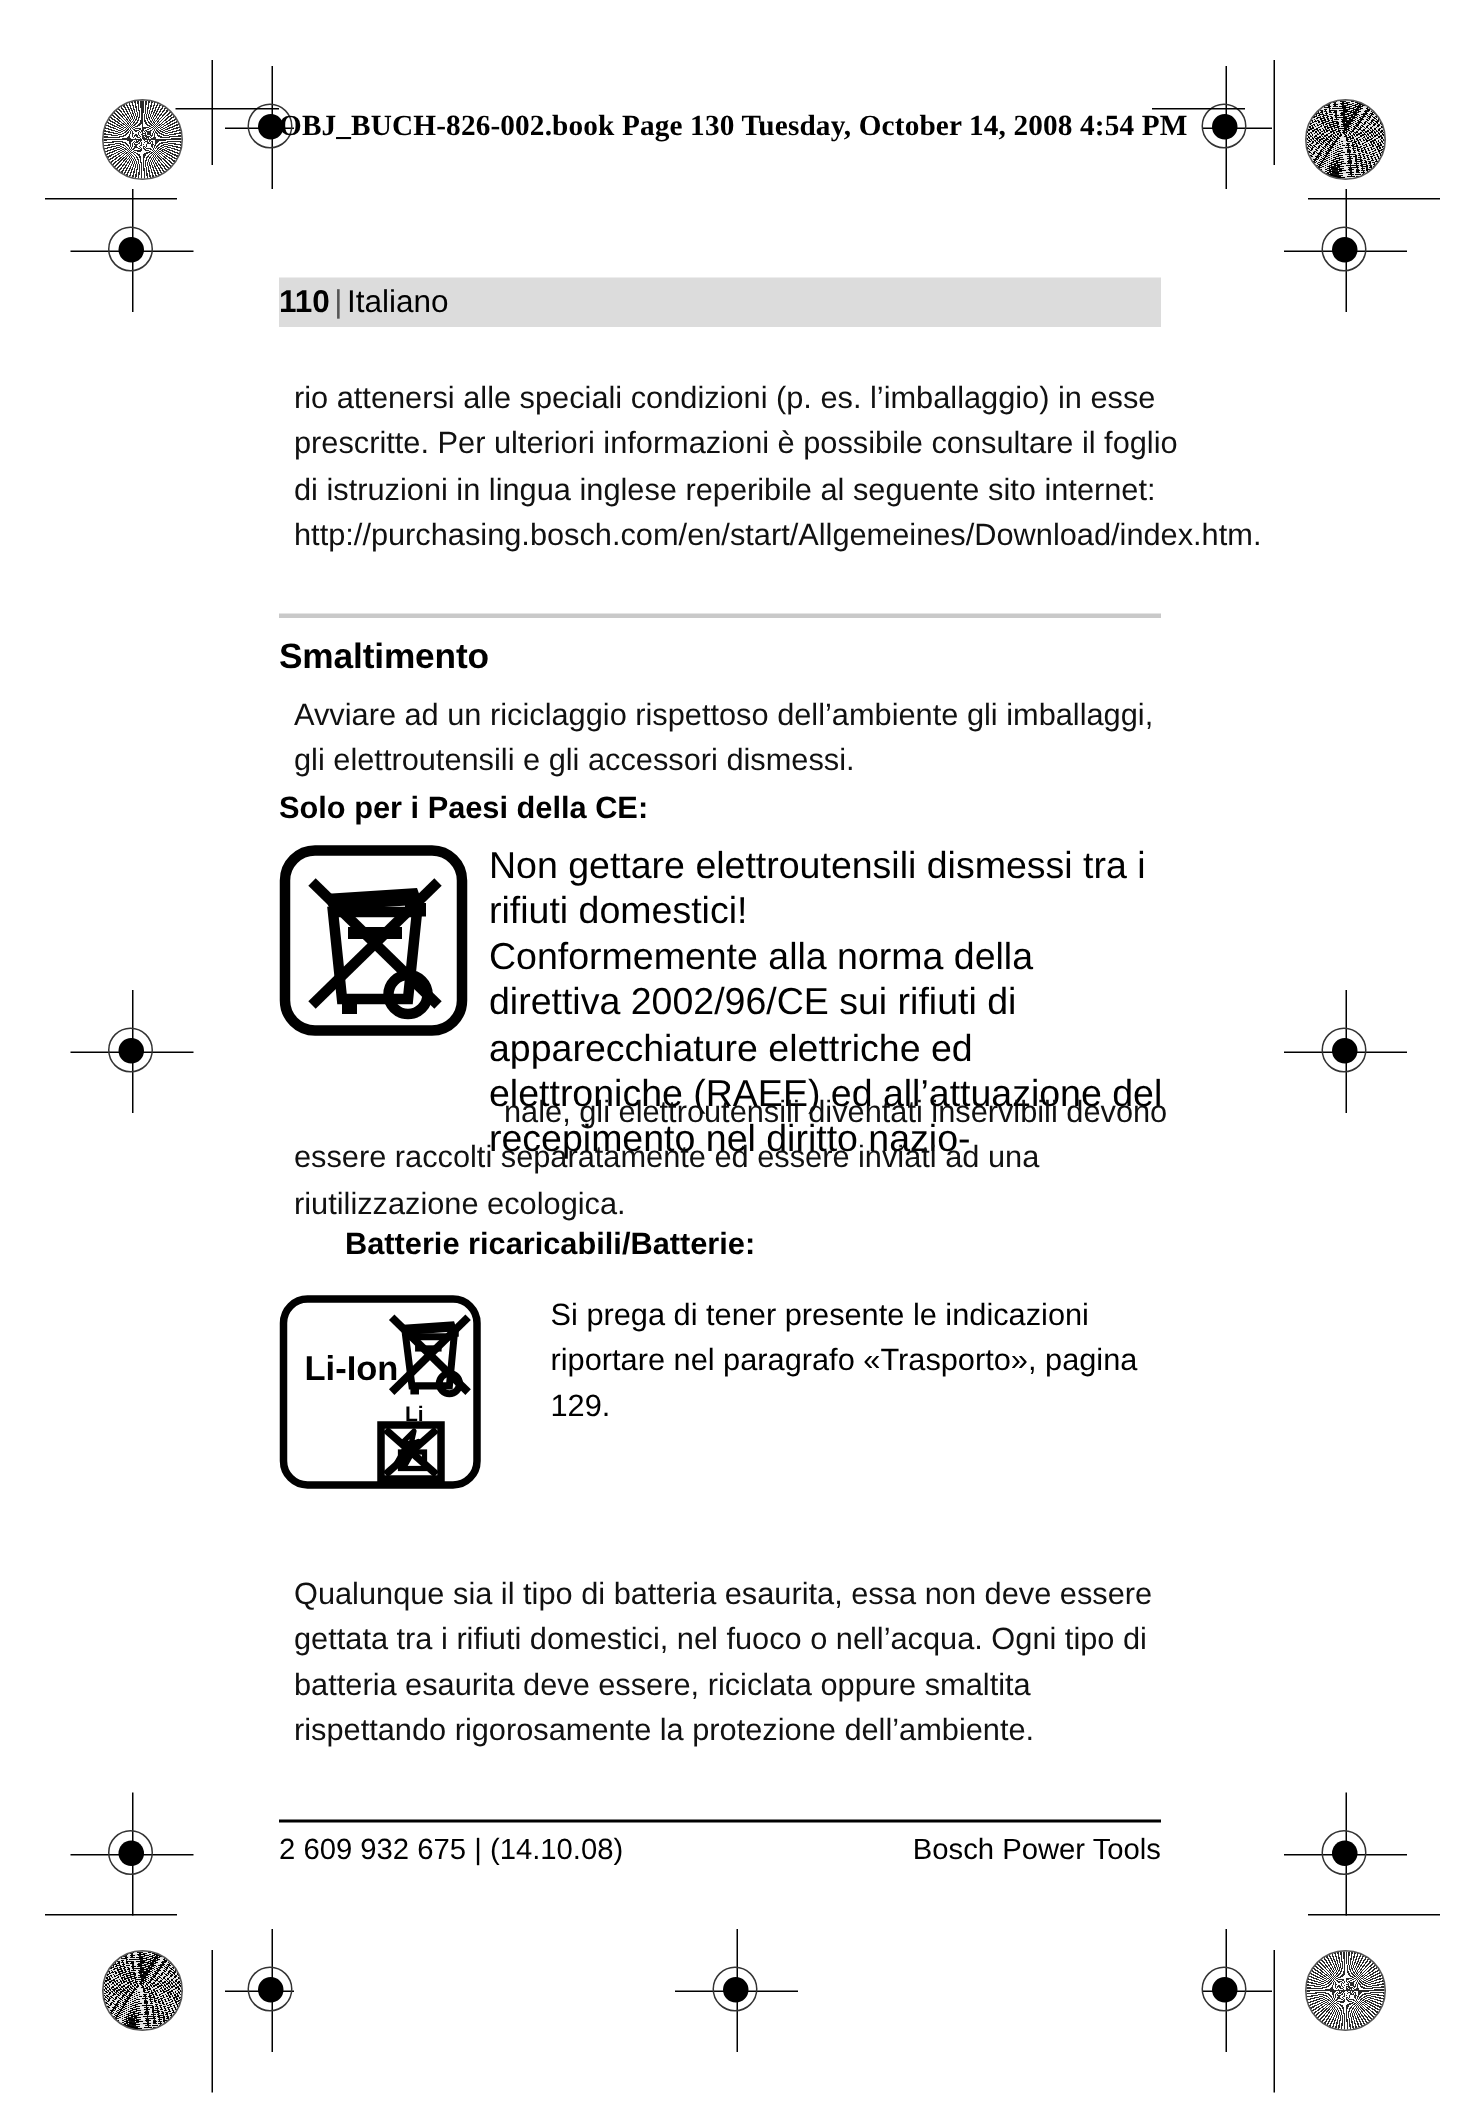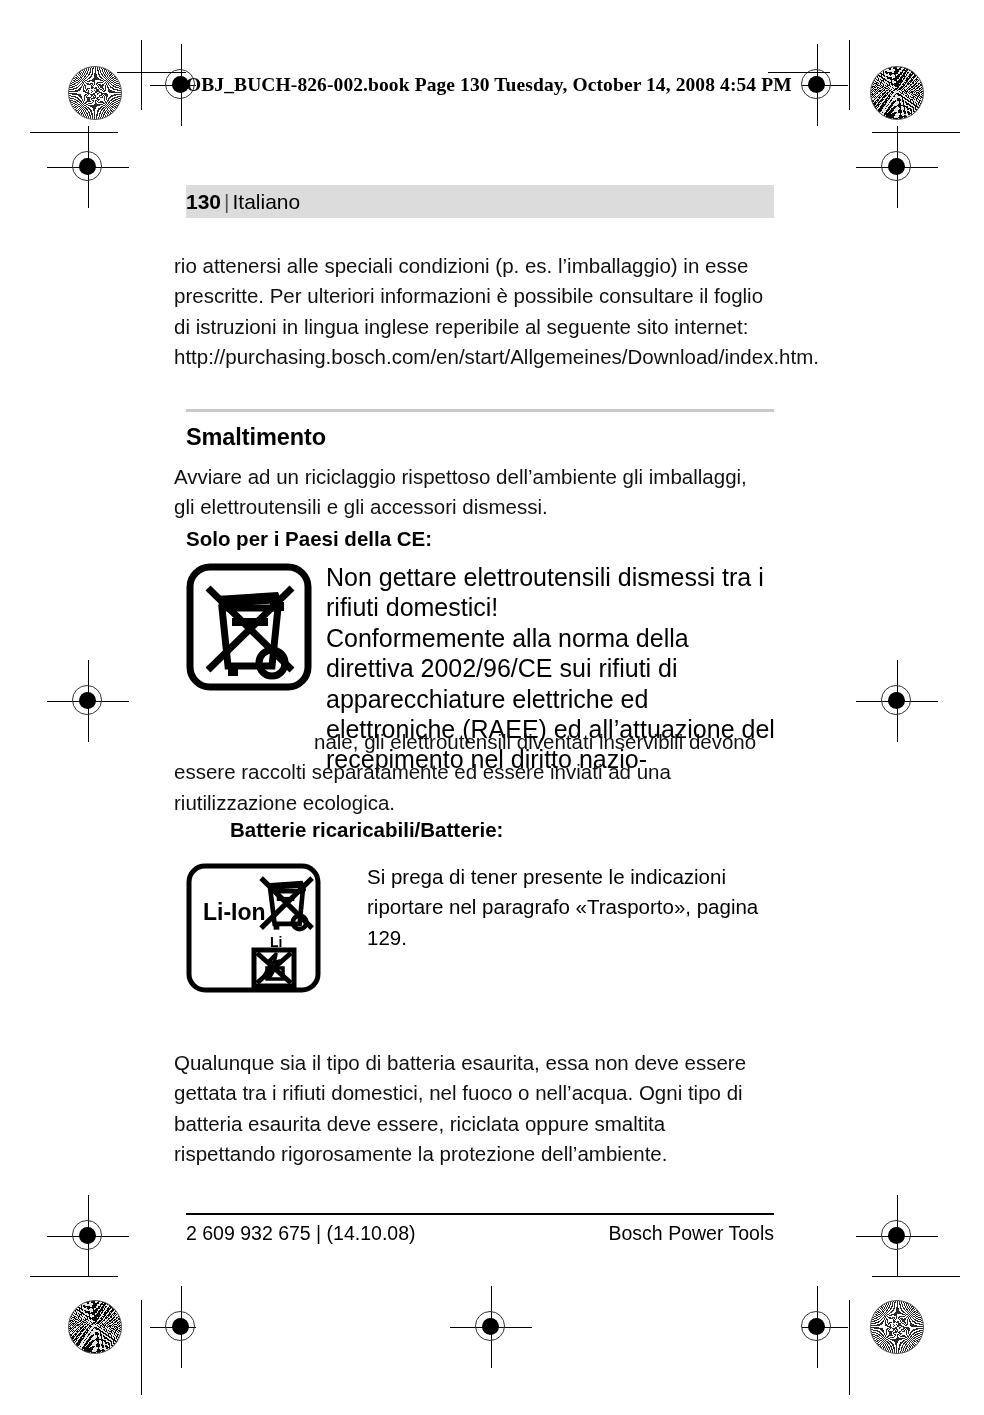--- a/index.html
+++ b/index.html
@@ -85,21 +85,21 @@
     font-size: 21px;
     line-height: 27px;
     color: #000;
     white-space: nowrap;
   }
   .page-head-text .pnum { font-weight: bold; }
   .page-head-text .sep { color: #555; padding: 0 3px; font-weight: normal; }
 
   .body-text {
     position: absolute;
-    left: 174px;
+    left: 196px;
     width: 590px;
     font-size: 20.5px;
     line-height: 30.4px;
     color: #111;
   }
   .body-text p { margin: 0; }
 
   .para1 { top: 251px; }
 
   .rule-gray {
@@ -287,21 +287,21 @@
   <div class="trimline" style="left:849px; top:1300px; width:1.3px; height:95px;"></div>
   <div class="rosette" style="left:870px; top:1300px;"></div>
 </div>
 
 <div class="book-header-rule-left"></div>
 <div class="book-header-rule-right"></div>
 <div class="book-header">OBJ_BUCH-826-002.book  Page 130  Tuesday, October 14, 2008  4:54 PM</div>
 
 <div class="page-head-bar"></div>
 <div class="page-head-text">
-  <span class="pnum">130</span><span class="sep">|</span><span>Italiano</span>
+  <span class="pnum">110</span><span class="sep">|</span><span>Italiano</span>
 </div>
 
 <div class="body-text para1">
   <p>rio attenersi alle speciali condizioni (p. es. l’imballaggio) in esse prescritte. Per ulteriori informazioni è possibile consultare il foglio di istruzioni in lingua inglese reperibile al seguente sito internet: http://purchasing.bosch.com/en/start/Allgemeines/Download/index.htm.</p>
 </div>
 
 <div class="rule-gray"></div>
 <div class="h-section">Smaltimento</div>
 
 <div class="body-text para2">

